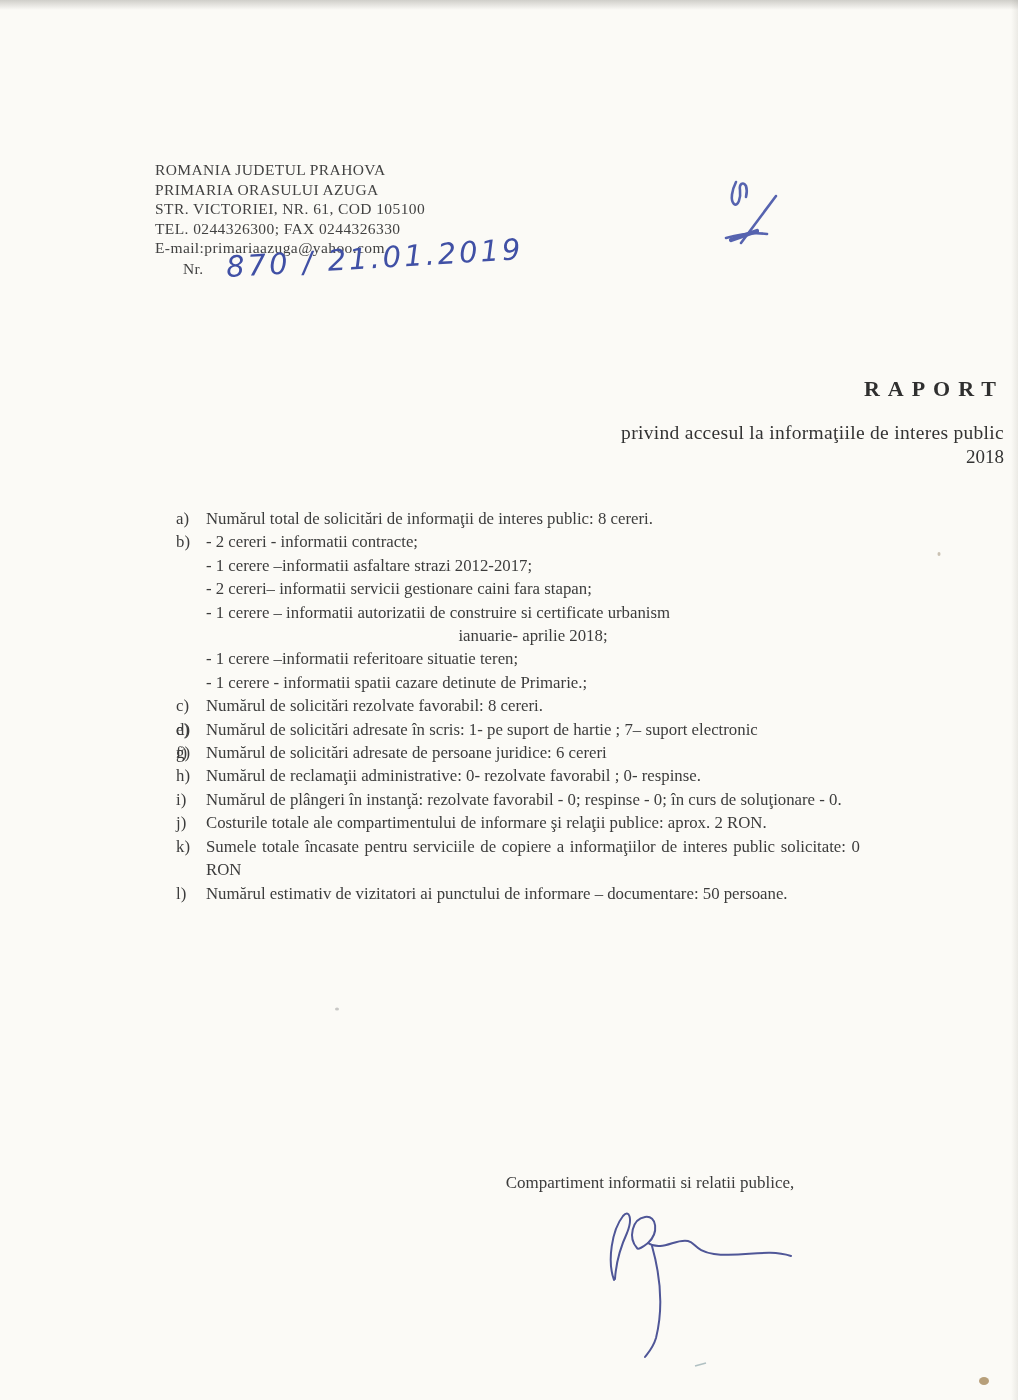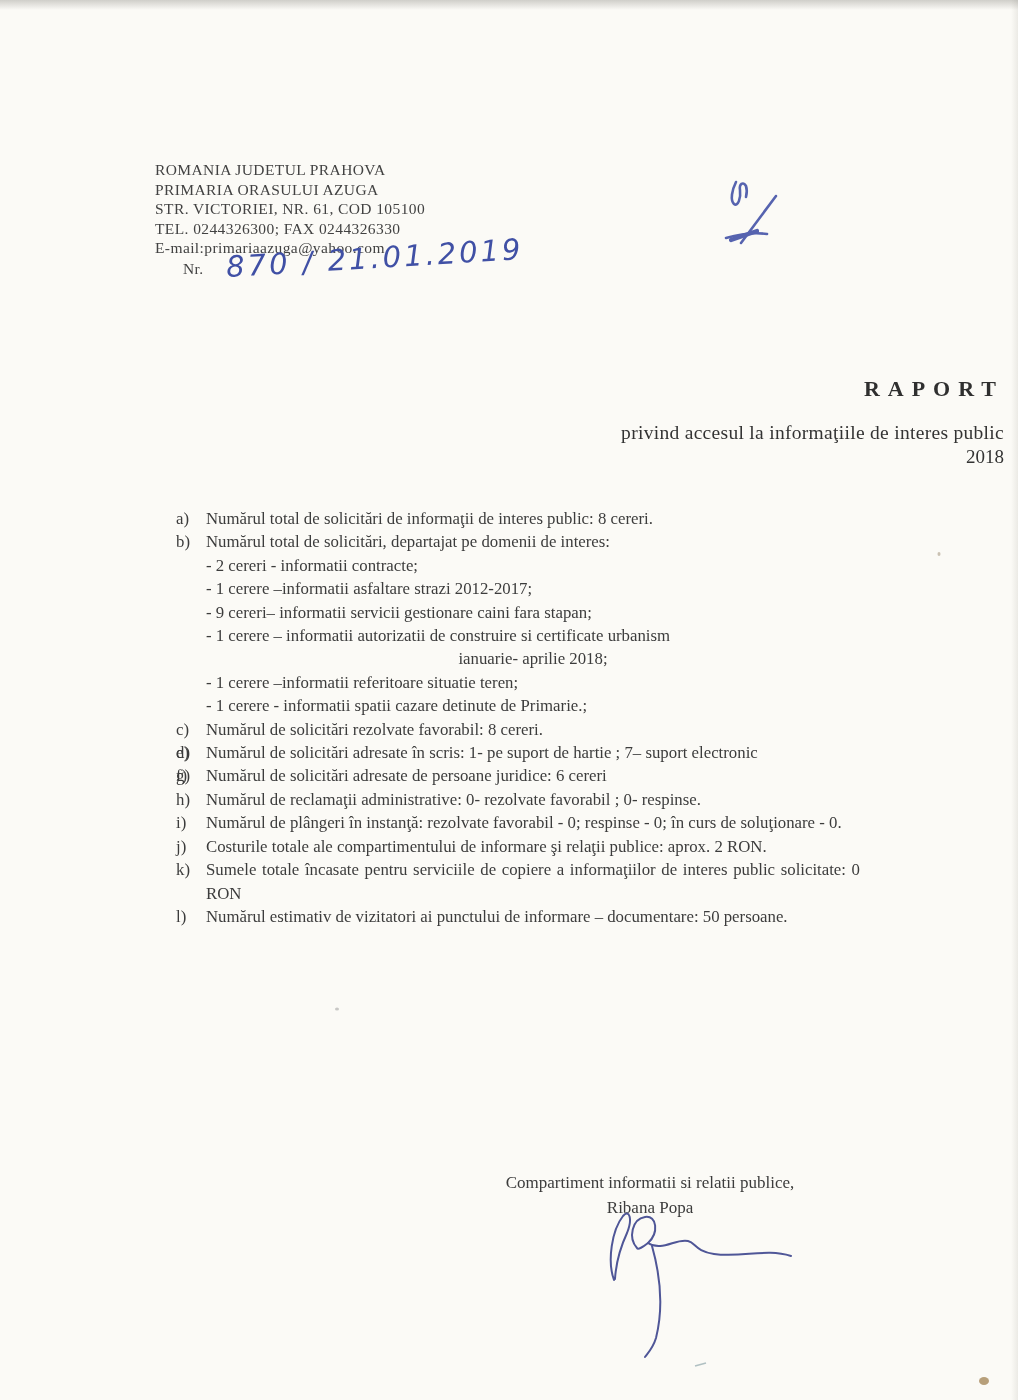--- a/index.html
+++ b/index.html
@@ -94,24 +94,23 @@
 
 <div class="report-list">
 
   <div class="item">
     <span class="item-label">a)</span>
     <span>Numărul total de solicitări de informaţii de interes public: 8 cereri.</span>
   </div>
 
   <div class="item">
     <span class="item-label">b)</span>
-    <span>Numărul total de solicitări, departajat pe domenii de interes:</span>
     <div class="sub-item">- 2 cereri  - informatii contracte;</div>
     <div class="sub-item">- 1 cerere –informatii asfaltare strazi 2012-2017;</div>
-    <div class="sub-item">- 9 cereri– informatii servicii gestionare caini fara stapan;</div>
+    <div class="sub-item">- 2 cereri– informatii servicii gestionare caini fara stapan;</div>
     <div class="sub-item">- 1 cerere – informatii autorizatii de construire si certificate urbanism</div>
     <div class="sub-item sub-item-center">ianuarie- aprilie 2018;</div>
     <div class="sub-item">- 1 cerere –informatii referitoare situatie teren;</div>
     <div class="sub-item">- 1 cerere  - informatii spatii cazare detinute de Primarie.;</div>
   </div>
 
   <div class="item">
     <span class="item-label">c)</span>
     <span>Numărul de solicitări rezolvate favorabil: 8 cereri.</span>
   </div>
@@ -156,21 +155,20 @@
 
   <div class="item">
     <span class="item-label">l)</span>
     <span>Numărul estimativ de vizitatori ai punctului de informare – documentare: 50 persoane.</span>
   </div>
 
 </div>
 
 <div class="sig-block">
   <div>Compartiment informatii si relatii publice,</div>
-  <div>Ribana Popa</div>
 </div>
 
 <svg class="ink-overlay" viewBox="0 0 1018 1400" xmlns="http://www.w3.org/2000/svg">
 
   <g stroke="#4553a8" stroke-width="2.6" fill="none" stroke-linecap="round" opacity="0.9">
     <path d="M736,182 C732,190 730,200 734,204 C738,207 741,198 740,190 C739,184 743,181 746,186 C747,189 747,193 746,197"></path>
     <path d="M776,196 C764,212 752,228 741,243"></path>
     <path d="M726,238 C740,234 754,232 767,234"></path>
     <path d="M731,240 L757,231" stroke-width="4.2"></path>
   </g>

